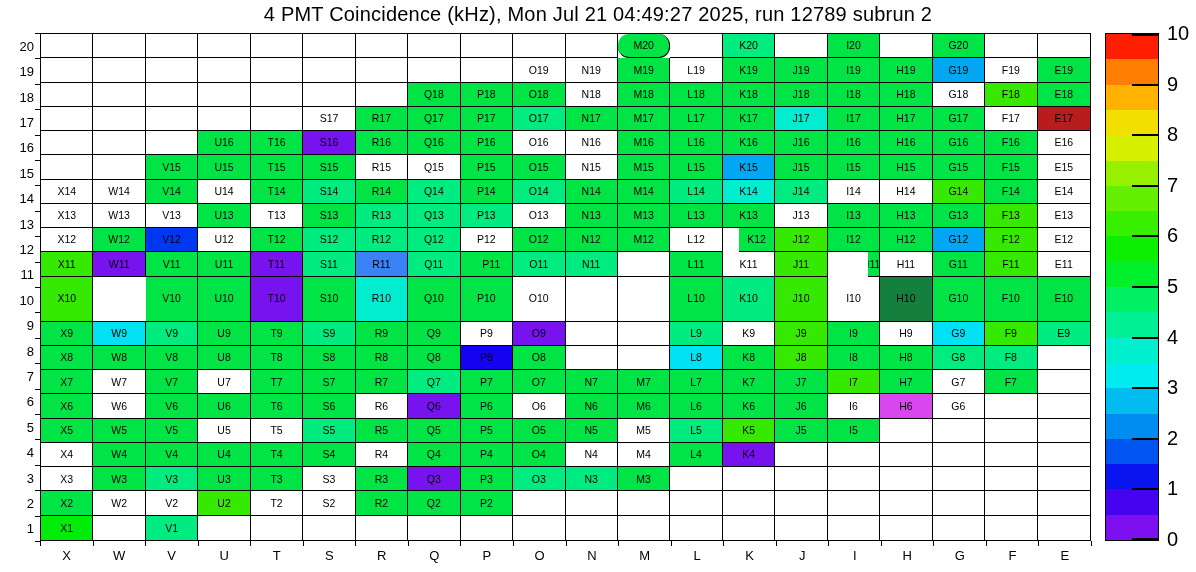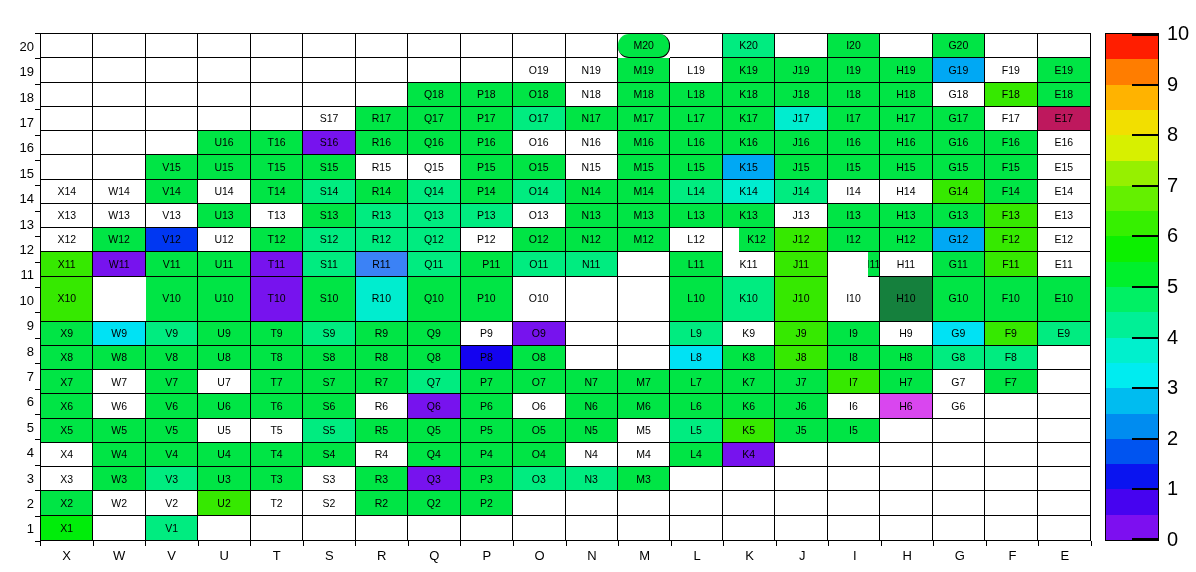--- a/index.html
+++ b/index.html
@@ -39,20 +39,21 @@
   .band{position:absolute;left:0;width:100%;}
   .cbtick{position:absolute;right:0;width:26px;height:2px;background:#000;}
   .cblab{
     position:absolute;left:1167px;font-size:20px;transform:translateY(-50%);
   }
 </style>
 </head>
 <body>
 
 <div class="canvas">
+  <div class="title">4 PMT Coincidence (kHz), Mon Jul 21 04:49:27 2025, run 12789 subrun 2</div>
   <div id="ylabels">
       <div class="ylab" style="left: 4px; top: 45.7px;">20</div>
       <div class="ylab" style="left: 4px; top: 71.1px;">19</div>
       <div class="ylab" style="left: 4px; top: 96.5px;">18</div>
       <div class="ylab" style="left: 4px; top: 121.9px;">17</div>
       <div class="ylab" style="left: 4px; top: 147.3px;">16</div>
       <div class="ylab" style="left: 4px; top: 172.7px;">15</div>
       <div class="ylab" style="left: 4px; top: 198.1px;">14</div>
       <div class="ylab" style="left: 4px; top: 223.5px;">13</div>
       <div class="ylab" style="left: 4px; top: 248.9px;">12</div>
@@ -164,21 +165,21 @@
       <div class="cell" style="background: rgb(0, 236, 128);">O17</div>
       <div class="cell" style="background: rgb(0, 229, 69);">N17</div>
       <div class="cell" style="background: rgb(0, 229, 69);">M17</div>
       <div class="cell" style="background: rgb(0, 229, 69);">L17</div>
       <div class="cell" style="background: rgb(0, 229, 69);">K17</div>
       <div class="cell" style="background: rgb(0, 237, 207);">J17</div>
       <div class="cell" style="background: rgb(0, 229, 69);">I17</div>
       <div class="cell" style="background: rgb(0, 229, 69);">H17</div>
       <div class="cell" style="background: rgb(0, 229, 69);">G17</div>
       <div class="cell" style="background: rgb(255, 255, 255);">F17</div>
-      <div class="cell lastcol" style="background: #be185d;">E17</div>
+      <div class="cell lastcol" style="background: #b91c1c;">E17</div>
       <div class="cell" style="background: rgb(255, 255, 255);"></div>
       <div class="cell" style="background: rgb(255, 255, 255);"></div>
       <div class="cell" style="background: rgb(255, 255, 255);"></div>
       <div class="cell" style="background: rgb(0, 229, 69);">U16</div>
       <div class="cell" style="background: rgb(0, 229, 69);">T16</div>
       <div class="cell" style="background: rgb(119, 19, 238);">S16</div>
       <div class="cell" style="background: rgb(0, 229, 69);">R16</div>
       <div class="cell" style="background: rgb(0, 229, 69);">Q16</div>
       <div class="cell" style="background: rgb(0, 229, 69);">P16</div>
       <div class="cell" style="background: rgb(255, 255, 255);">O16</div>

